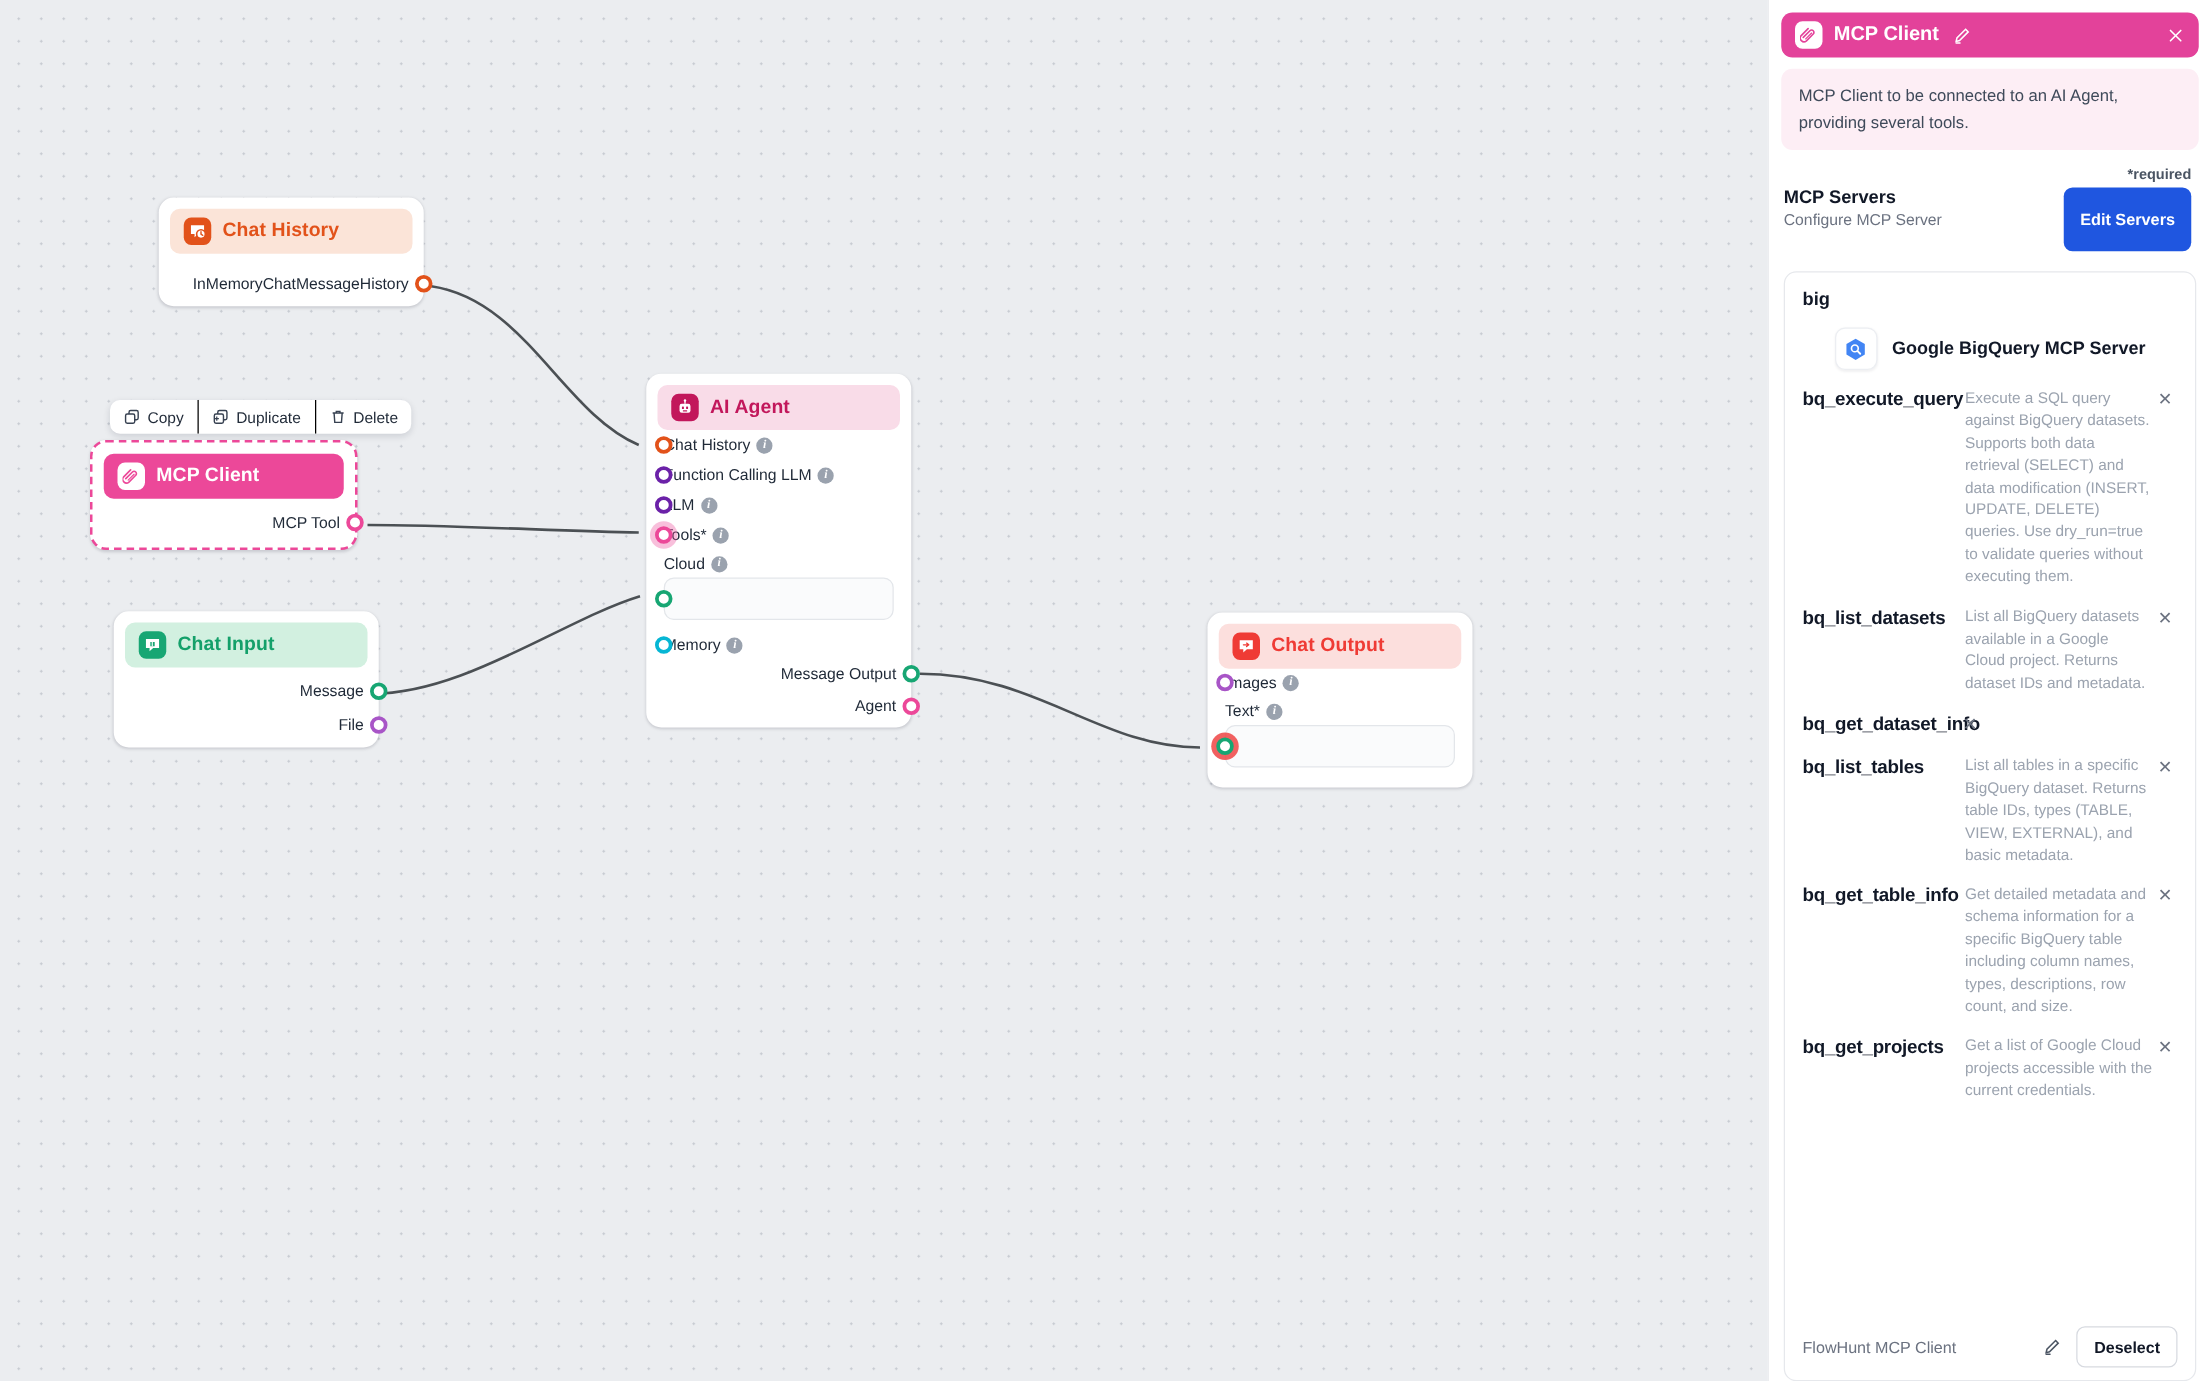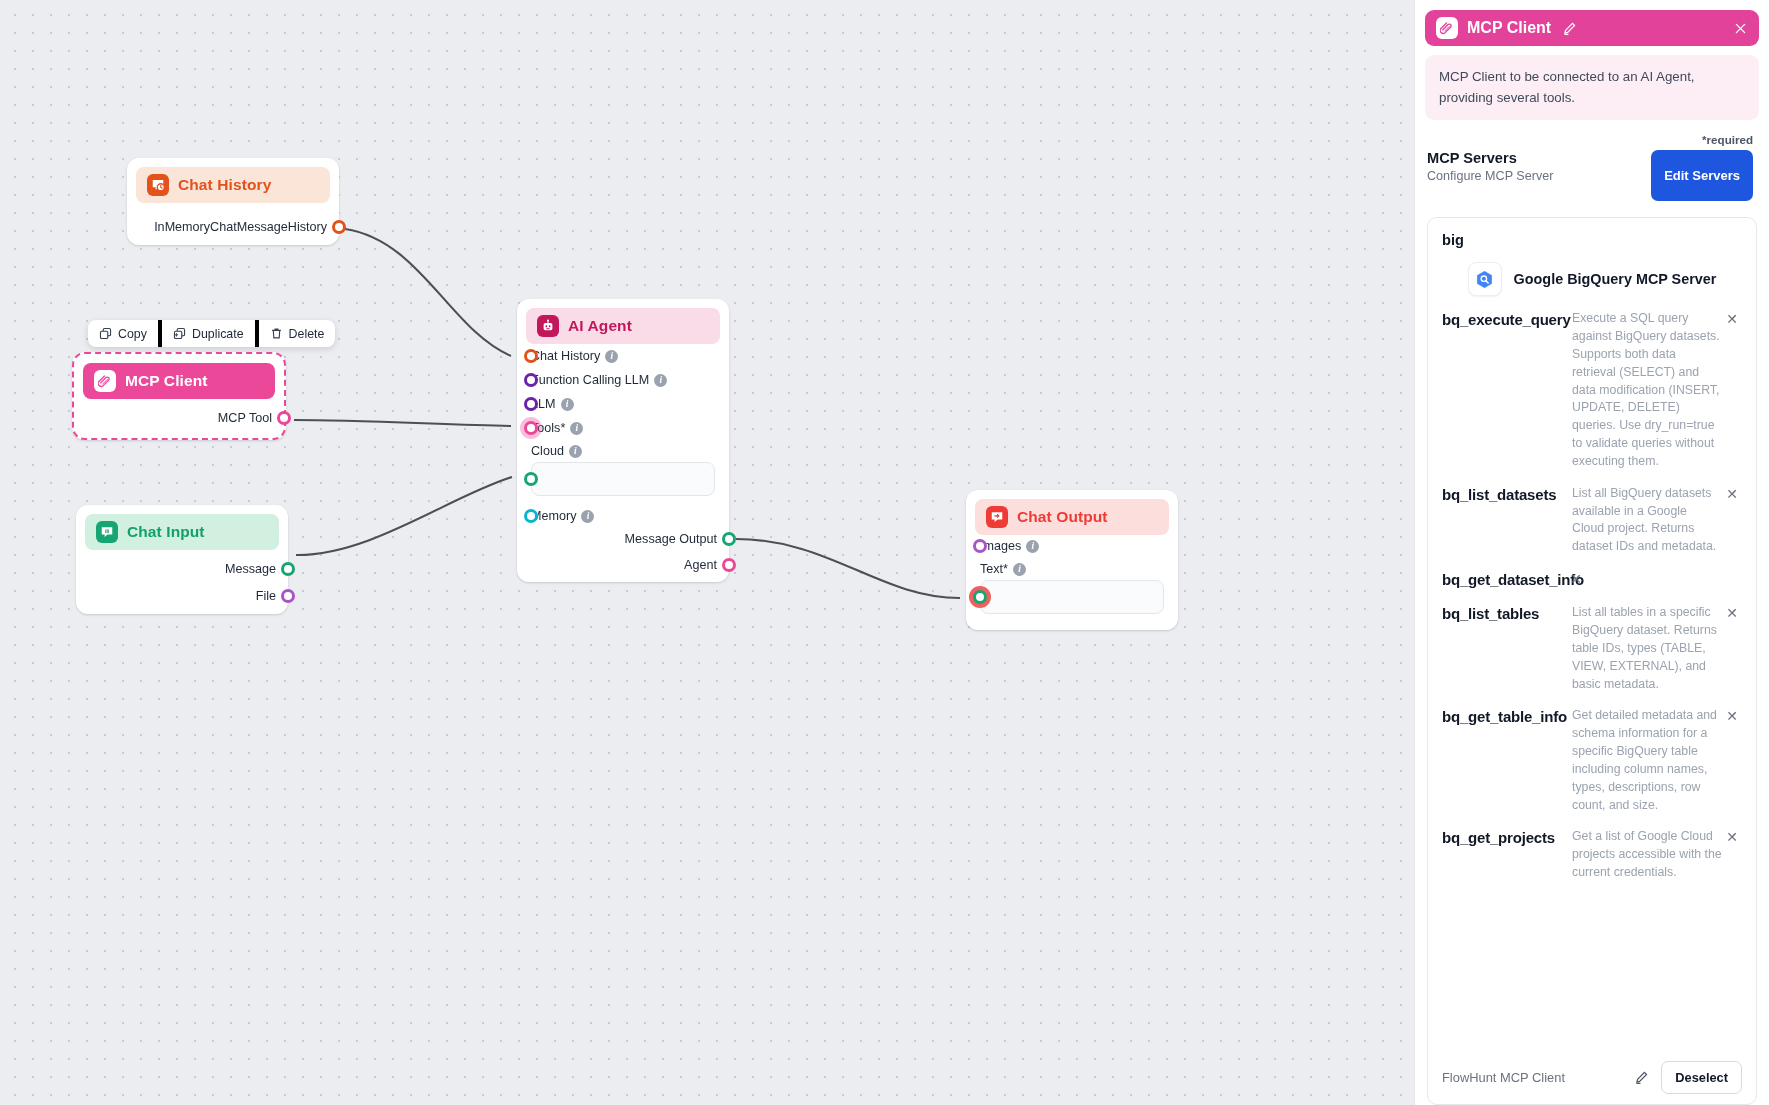--- a/index.html
+++ b/index.html
@@ -82,21 +82,21 @@
   
   #node-chat-history { left: 127px; top: 158px; width: 212px; height: 87px; }
   #node-chat-history .node-head { background:#fbe4d8; color:#e2521a; }
   #node-chat-history .node-head .badge { background:#e2521a; }
 
   #node-mcp-client { left: 72px; top: 352px; width: 214px; height: 88px;
     border: 2px dashed #ec4899; border-radius: 13px; }
   #node-mcp-client .node-head { background:#ec4899; color:#ffffff; }
   #node-mcp-client .node-head .badge { background:#ffffff; }
 
-  #node-chat-input { left: 76px; top: 489px; width: 212px; height: 109px; margin-top: 16px; }
+  #node-chat-input { left: 91px; top: 489px; width: 212px; height: 109px; }
   #node-chat-input .node-head { background:#d2f0e0; color:#14a06a; }
   #node-chat-input .node-head .badge { background:#17a673; }
 
   #node-ai-agent { left: 517px; top: 299px; width: 212px; height: 283px; }
   #node-ai-agent .node-head { background:#f9dce8; color:#c2175b; }
   #node-ai-agent .node-head .badge { background:#c2175b; }
 
   #node-chat-output { left: 966px; top: 490px; width: 212px; height: 140px; }
   #node-chat-output .node-head { background:#fcdfdd; color:#ef3b35; }
   #node-chat-output .node-head .badge { background:#ef3b35; }
@@ -108,21 +108,21 @@
     background: #ffffff; border-radius: 8px;
     box-shadow: 0 2px 6px rgba(16,24,40,.14);
     height: 27px; overflow: hidden;
   }
   #ctx-toolbar .ctx-btn {
     display: flex; align-items: center; gap: 6px;
     padding: 0 11px;
     font-size: 12.4px; color: #1f2937;
     cursor: pointer;
   }
-  #ctx-toolbar .ctx-btn + .ctx-btn { border-left: 4px solid #000000; }
+  #ctx-toolbar .ctx-btn + .ctx-btn { border-left: 1px solid #000000; }
   #ctx-toolbar .ctx-btn svg { display:block; }
 
   
   #panel {
     position: absolute; right: 0; top: 0;
     width: 355px; height: 1105px;
     background: #ffffff;
     border-left: 1px solid #e6e8ec;
     display: flex; flex-direction: column;
   }

